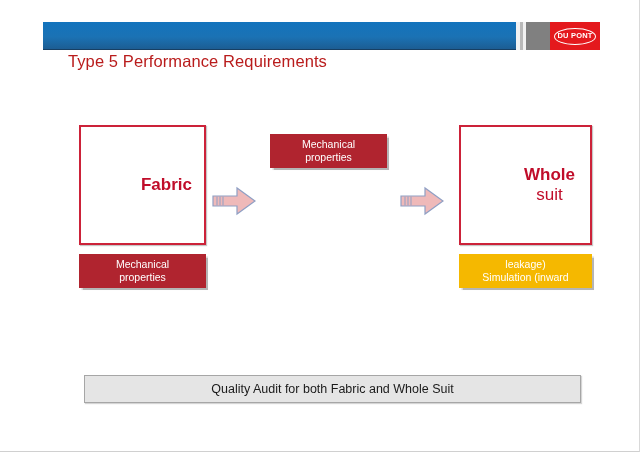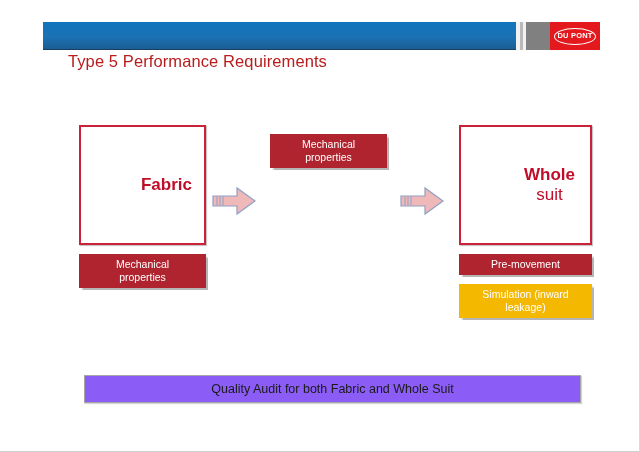--- a/index.html
+++ b/index.html
@@ -157,21 +157,21 @@
   .arrow-1 { left: 400px; }
   .arrow svg { display: block; }
 
   
   #footer-bar {
     position: absolute;
     left: 84px;
     top: 375px;
     width: 497px;
     height: 28px;
-    background: #8b5cf6;
+    background: #e5e5e5;
     border: 1px solid #a6a6a6;
     box-sizing: border-box;
     display: flex;
     align-items: center;
     justify-content: center;
     box-shadow: 1px 1px 1px rgba(150,150,150,0.4);
   }
   #footer-bar .footer-text {
     font-size: 12.5px;
     color: #1a1a1a;
@@ -233,26 +233,23 @@
       <line x1="11" y1="10.6" x2="11" y2="19.4" stroke="#8f9fc4" stroke-width="1"></line>
     </svg>
   </div>
 
   <div class="stage stage-2">
     <div class="stage-box">
       <div class="stage-box-label">
         <b>Whole</b><span class="reg"> suit</span>
       </div>
     </div>
-    <div class="chip">
-      <div>Pre-movement</div>
-    </div>
     <div class="chip yellow two-line">
+      <div>leakage)</div>
       <div>Simulation (inward</div>
-      <div>leakage)</div>
     </div>
   </div>
 
   <div id="footer-bar">
     <span class="footer-text">Quality Audit for both Fabric and Whole Suit</span>
   </div>
 
 </div>
 
 </body></html>

